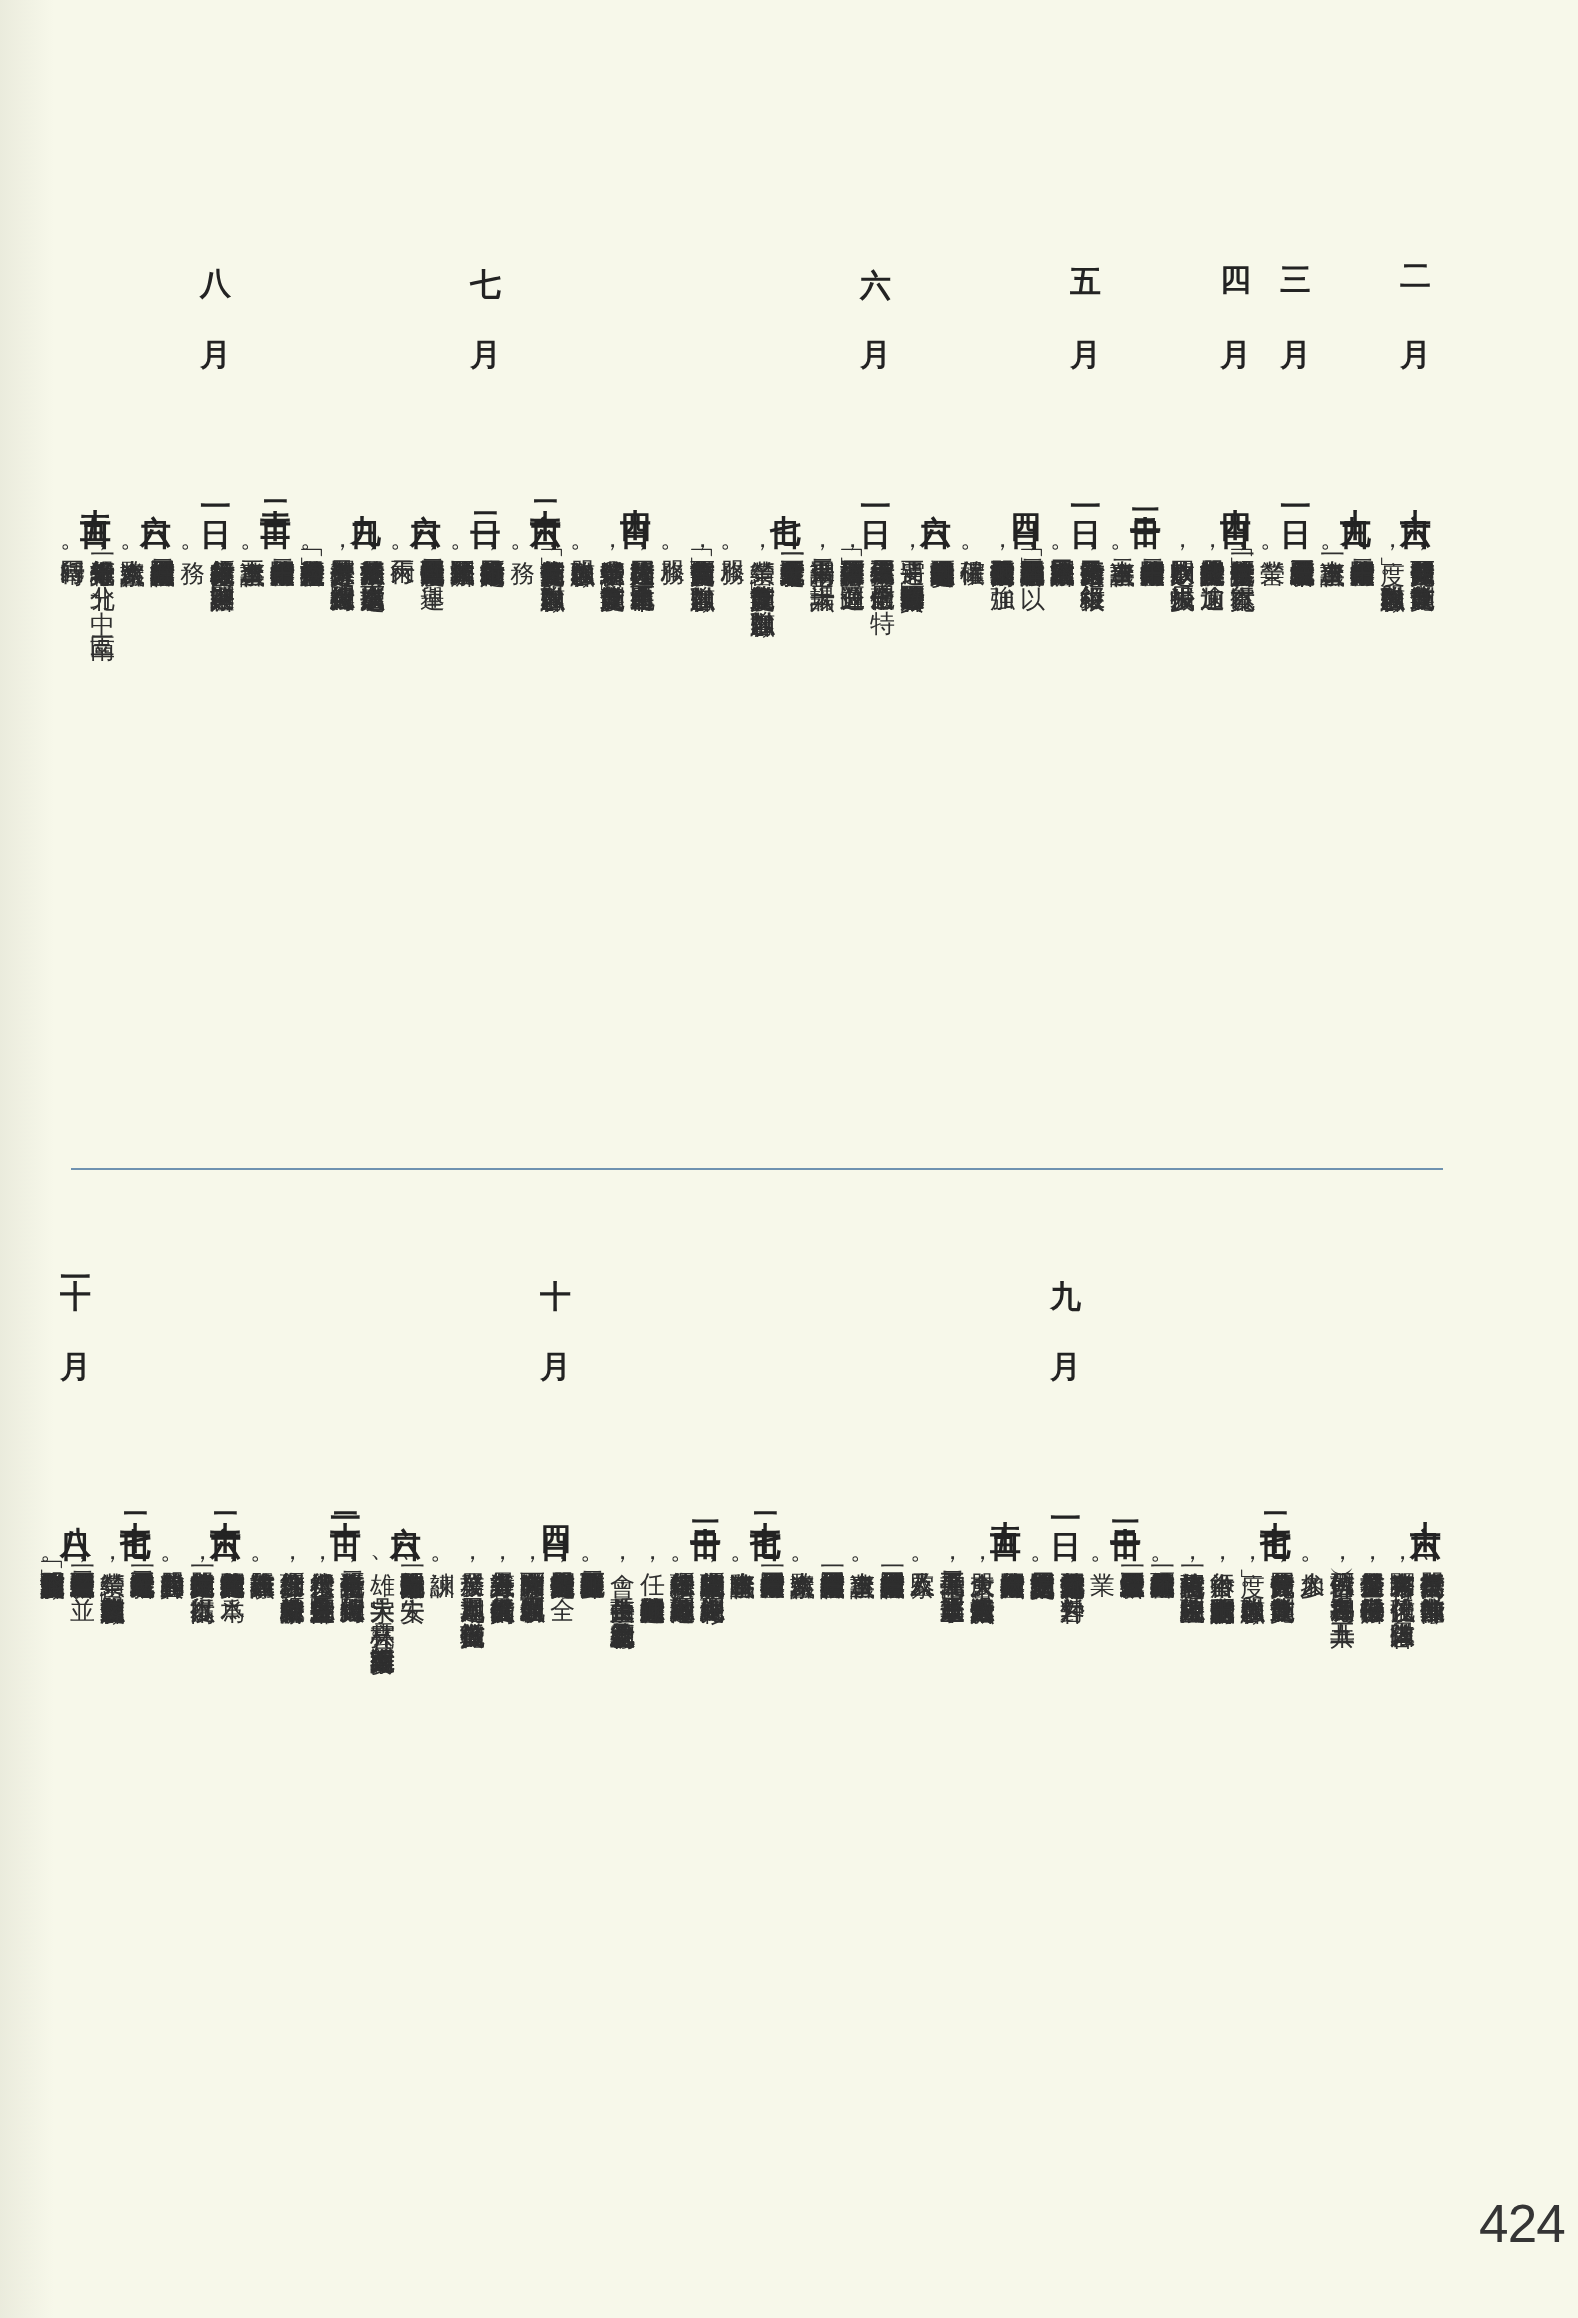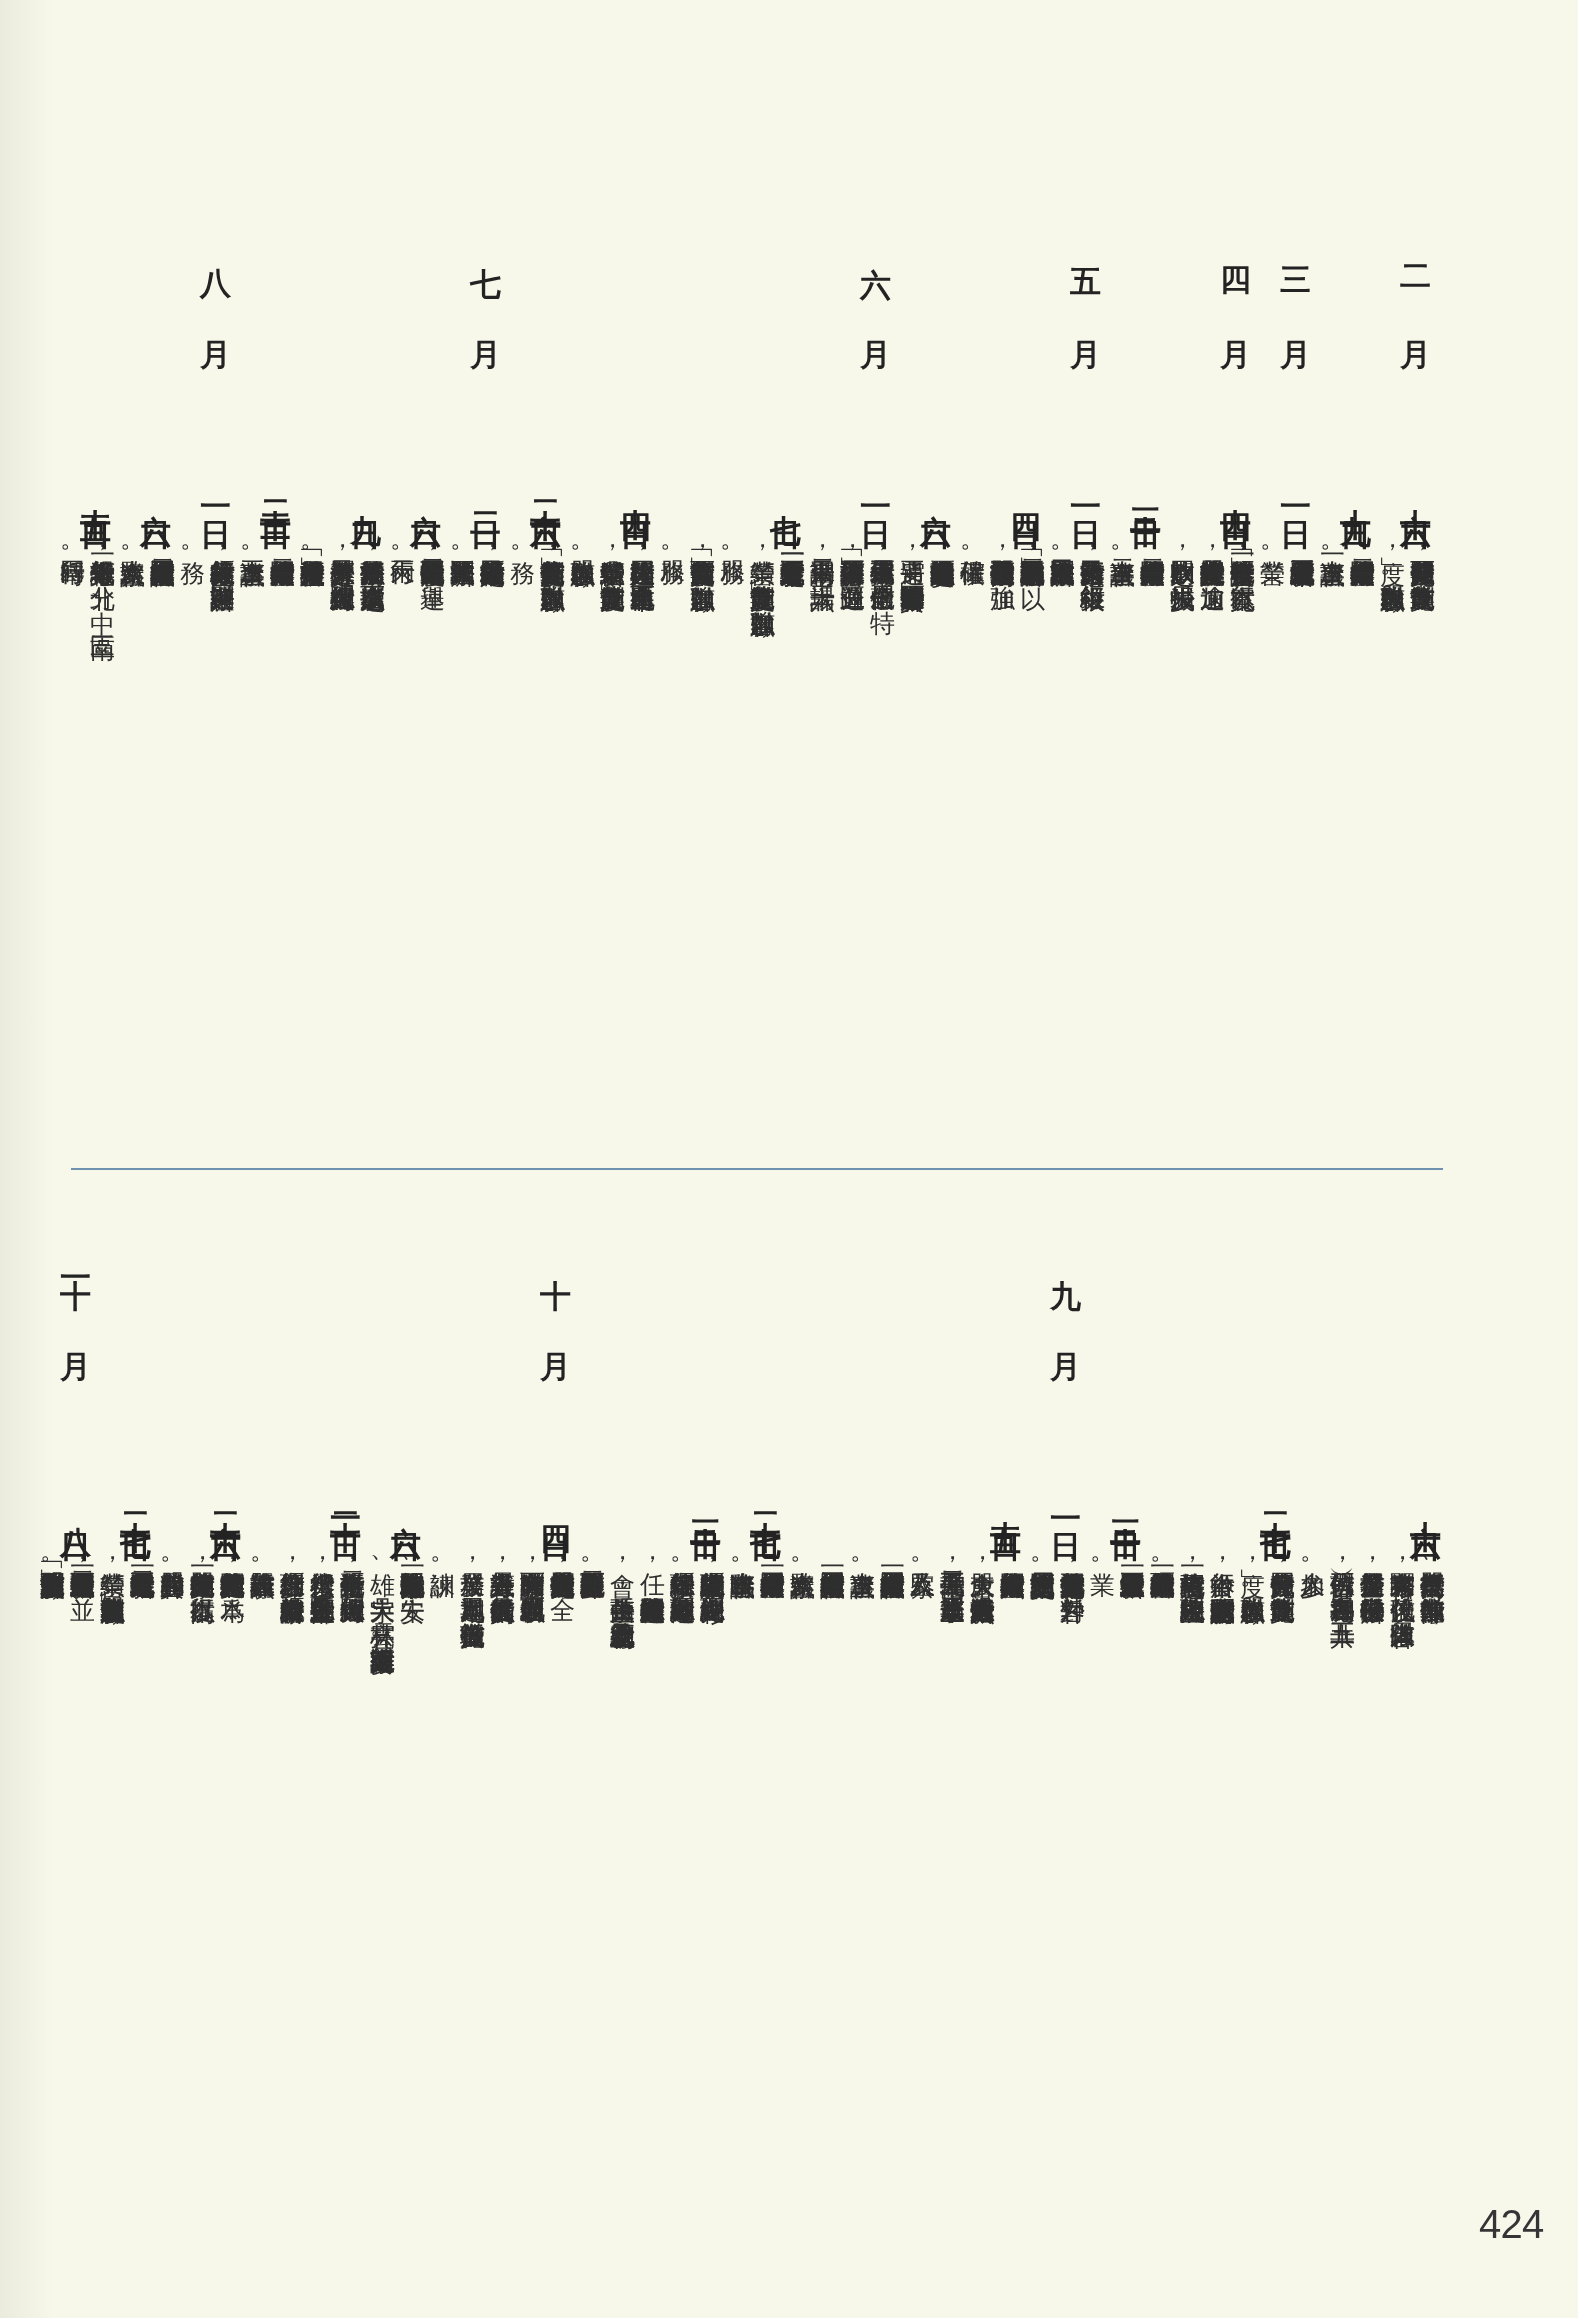--- a/index.html
+++ b/index.html
@@ -36,21 +36,21 @@
   .date .mnum { top:0; }
   .date .munit { top:73px; }
   .date .day { bottom:-6.1px; }
   .divider {
     position:absolute; left:71px; top:1168px; width:1372px; height:1.5px;
     background:#6f92b0;
   }
   .page-number {
     position:absolute; left:1479px; top:2201px;
     font-family:"Liberation Sans", sans-serif;
-    font-size:40px; line-height:46px; letter-spacing:-0.8px; color:#353535;
+    font-size:53px; line-height:46px; letter-spacing:-0.8px; color:#353535;
   }
 </style>
 </head>
 <body>
 
 <div class="edge-shadow"></div>
 
 <div class="section section-top">
 
   <div class="entry">

